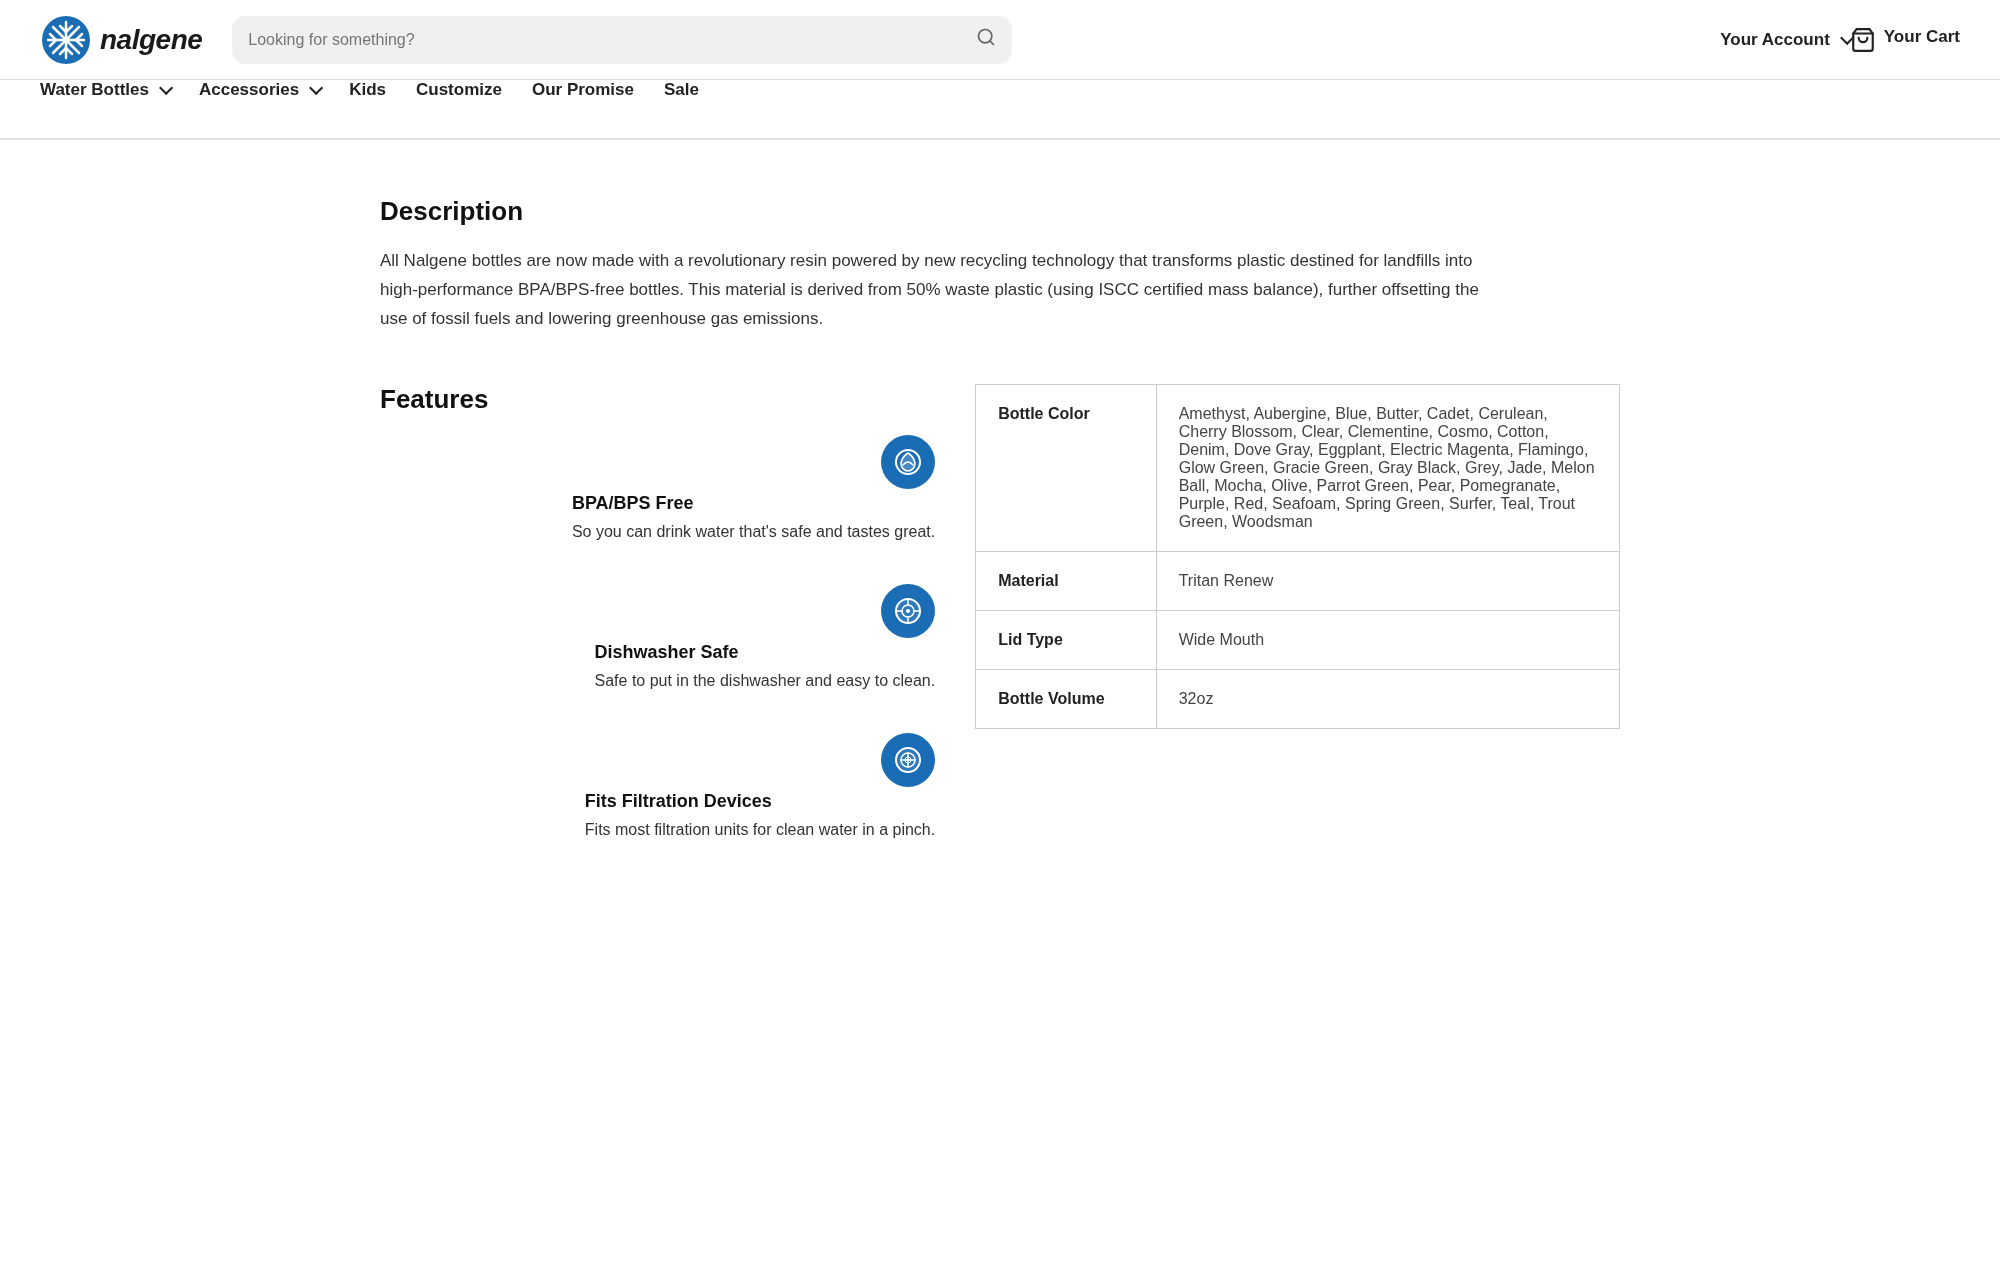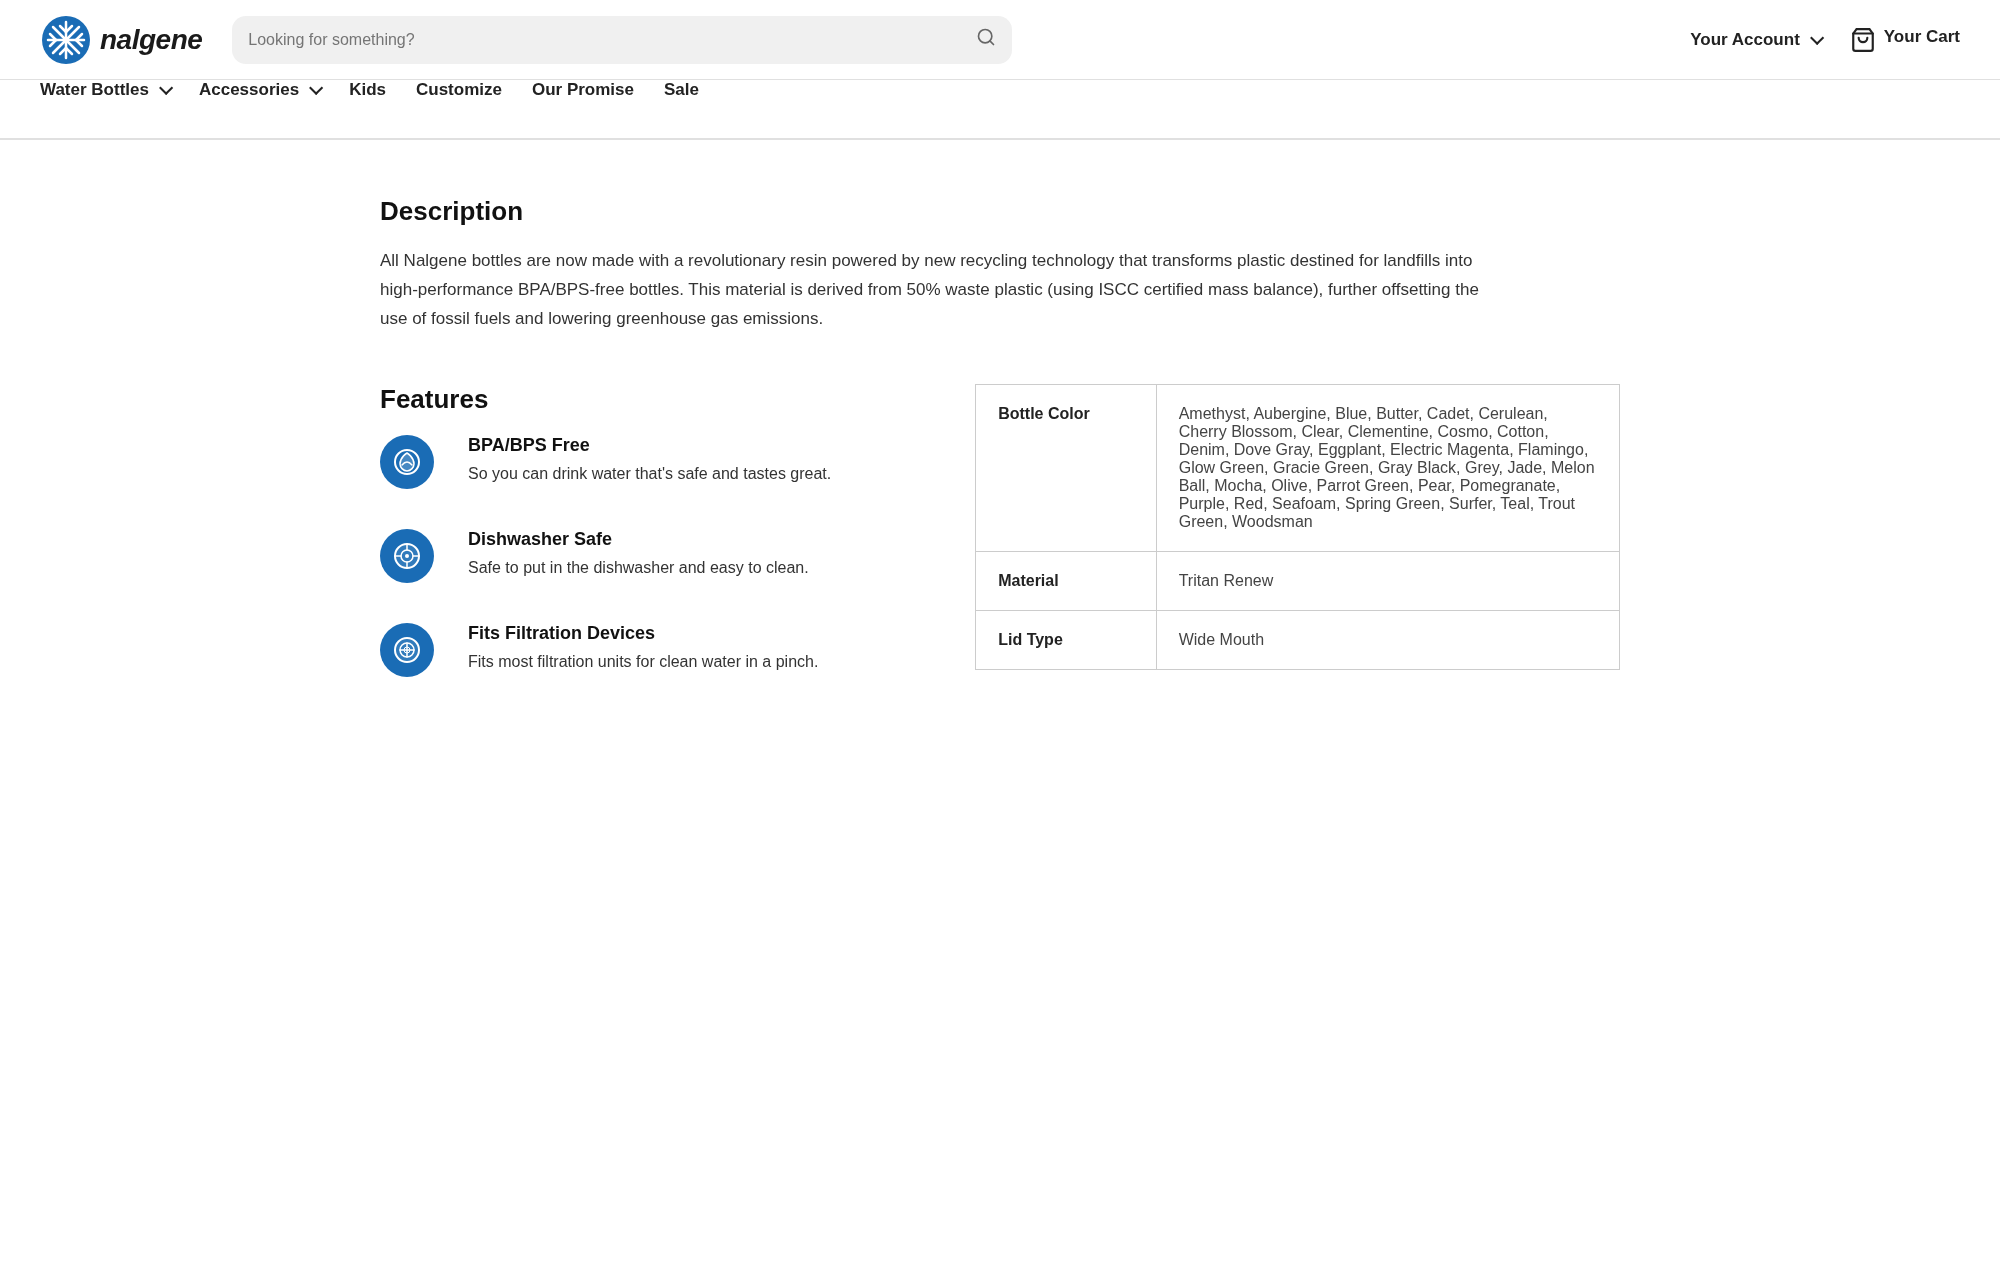--- a/index.html
+++ b/index.html
@@ -52,21 +52,20 @@
     .search-icon-btn {
       color: #555;
       font-size: 20px;
       cursor: pointer;
       background: none;
       border: none;
     }
     .header-actions {
       display: flex;
       align-items: center;
-      gap: 30px;
       margin-left: auto;
     }
     .account-btn {
       display: flex;
       align-items: center;
       gap: 6px;
       font-size: 17px;
       font-weight: 600;
       color: #222;
       cursor: pointer;
@@ -143,23 +142,24 @@
       flex: 0 0 48%;
       padding-right: 40px;
     }
     .features-right {
       flex: 1;
       border: 1px solid #ccc;
     }
 
     .feature-item {
       display: flex;
-      gap: 34px;
+      gap: 4px;
       margin-bottom: 40px;
-      align-items: flex-start;
+      align-items: flex-end;
+      flex-direction: column;
     }
     .feature-icon {
       width: 54px;
       height: 54px;
       border-radius: 50%;
       background: #1a6cb5;
       display: flex;
       align-items: center;
       justify-content: center;
       flex-shrink: 0;
@@ -362,18 +362,22 @@
             <td>Amethyst, Aubergine, Blue, Butter, Cadet, Cerulean, Cherry Blossom, Clear, Clementine, Cosmo, Cotton, Denim, Dove Gray, Eggplant, Electric Magenta, Flamingo, Glow Green, Gracie Green, Gray Black, Grey, Jade, Melon Ball, Mocha, Olive, Parrot Green, Pear, Pomegranate, Purple, Red, Seafoam, Spring Green, Surfer, Teal, Trout Green, Woodsman</td>
           </tr>
           <tr>
             <td>Material</td>
             <td>Tritan Renew</td>
           </tr>
           <tr>
             <td>Lid Type</td>
             <td>Wide Mouth</td>
           </tr>
+          <tr>
+            <td>Bottle Volume</td>
+            <td>32oz</td>
+          </tr>
         </tbody>
       </table>
     </div>
   </div>
 
 </div>
 
 </body></html>

